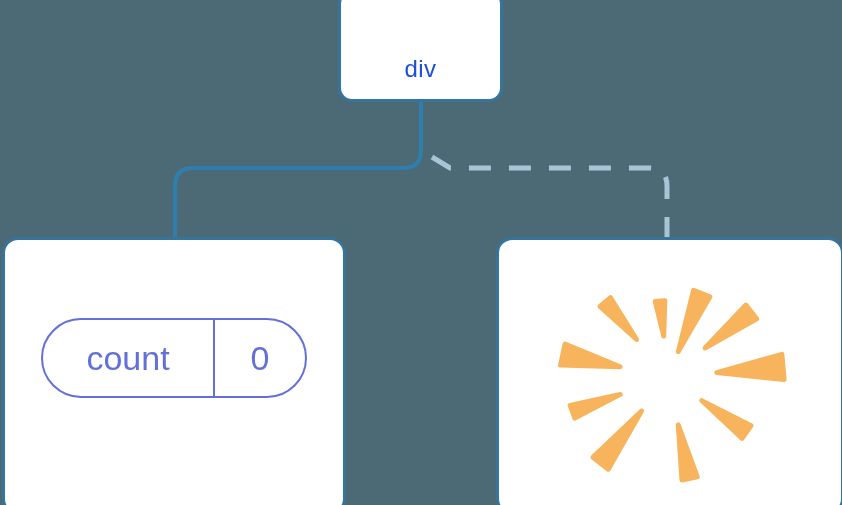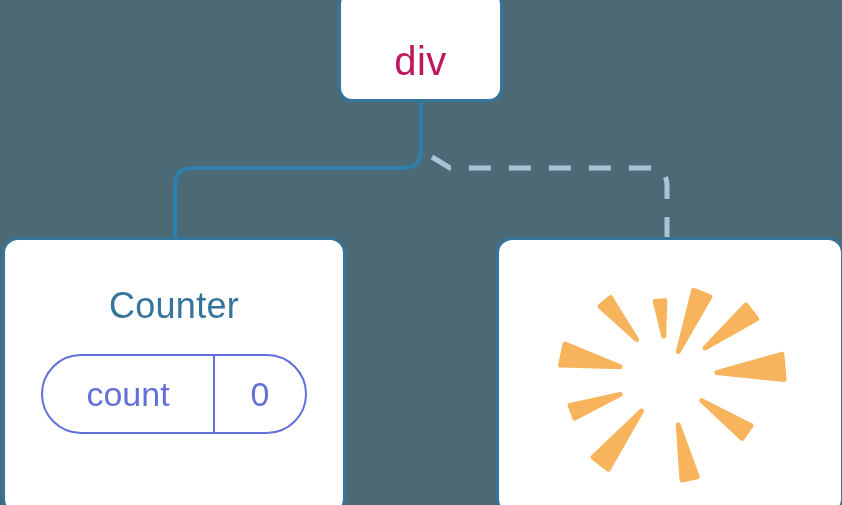--- a/index.html
+++ b/index.html
@@ -40,22 +40,22 @@
     top: -10px;
     width: 165px;
     height: 112px;
     border-radius: 14px;
     display: flex;
     align-items: flex-end;
     justify-content: center;
     padding-bottom: 18px;
   }
   .node-title-div {
-    color: #be185d;
-    font-size: 40px;
+    color: #1d4ed8;
+    font-size: 24px;
     line-height: 1;
     letter-spacing: 0.5px;
   }
 
   #node-counter {
     left: 2px;
     top: 237px;
     width: 344px;
     height: 278px;
     border-radius: 16px;
@@ -131,21 +131,20 @@
     <path d="M 421 102 L 421 150 Q 421 168 403 168 L 193 168 Q 175 168 175 186 L 175 240" fill="none" stroke="#2f7fae" stroke-width="4" stroke-linecap="round"></path>
 
     <path d="M 432 157 L 450 168 L 649 168 Q 667 168 667 186 L 667 240" fill="none" stroke="#a8c5d8" stroke-width="5" stroke-linecap="butt" stroke-dasharray="22 18"></path>
   </svg>
 
   <div class="node" id="node-div">
     <span class="node-title-div">div</span>
   </div>
 
   <div class="node" id="node-counter">
-    <span class="node-title-counter">Counter</span>
 
     <div class="state-pill">
       <span class="pill-key">count</span>
       <span class="pill-value">0</span>
     </div>
   </div>
 
   <div class="node" id="node-sparkle">
     <svg id="burst" viewBox="0 0 348 278">
         <polygon points="182.5,114.0 214.8,58.1 198.1,51.3" fill="#f7b45c" stroke="#f7b45c" stroke-width="5" stroke-linejoin="round"></polygon>

